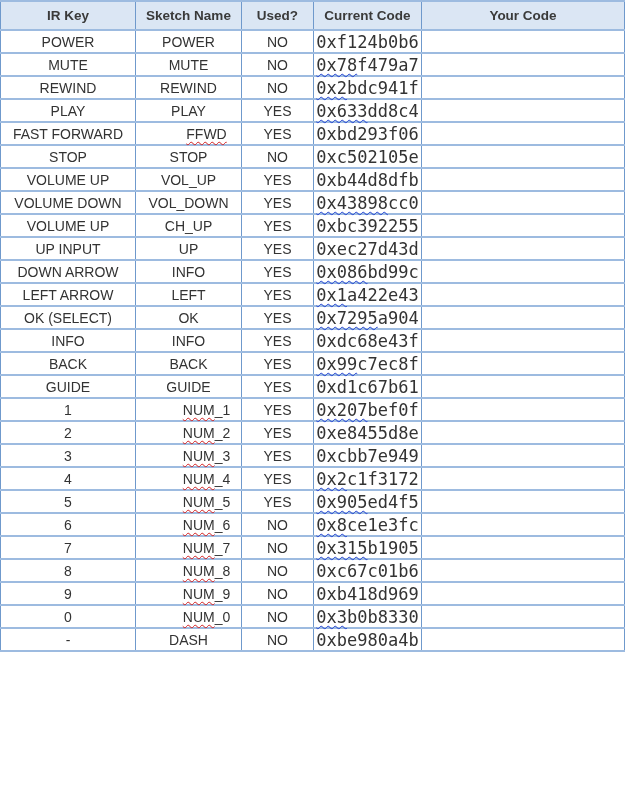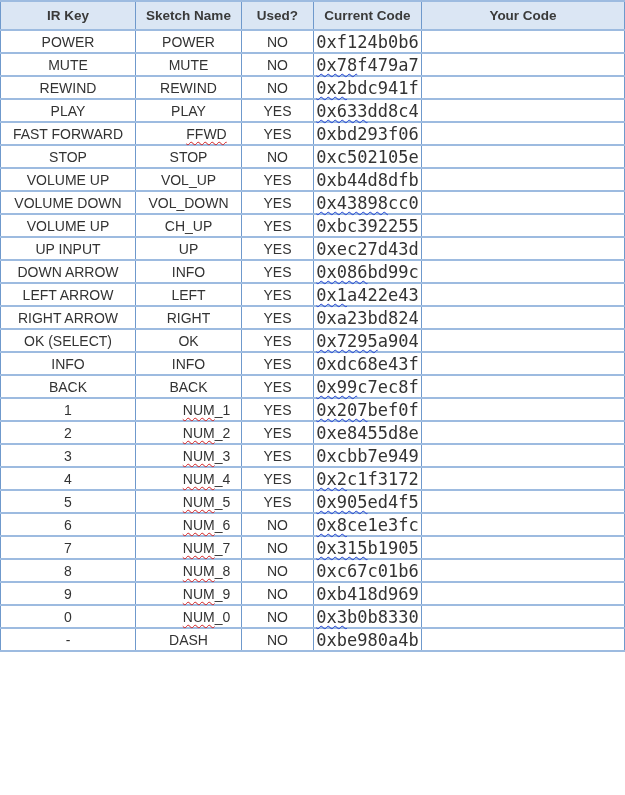--- a/index.html
+++ b/index.html
@@ -152,45 +152,45 @@
         <td class="yours"></td>
       </tr>
       <tr>
         <td>LEFT ARROW</td>
         <td>LEFT</td>
         <td>YES</td>
         <td class="code"><span class="sp-blue">0x1</span><span>a422e43</span></td>
         <td class="yours"></td>
       </tr>
       <tr>
-        <td>RIGHT ARROW</td>
-        <td>RIGHT</td>
-        <td>YES</td>
-        <td class="code">0xa23bd824</td>
-        <td class="yours"></td>
-      </tr>
-      <tr>
         <td>OK (SELECT)</td>
         <td>OK</td>
         <td>YES</td>
         <td class="code"><span class="sp-blue">0x7295</span><span>a904</span></td>
         <td class="yours"></td>
       </tr>
       <tr>
         <td>INFO</td>
         <td>INFO</td>
         <td>YES</td>
         <td class="code">0xdc68e43f</td>
         <td class="yours"></td>
       </tr>
       <tr>
         <td>BACK</td>
         <td>BACK</td>
         <td>YES</td>
         <td class="code"><span class="sp-blue">0x99</span><span>c7ec8f</span></td>
+        <td class="yours"></td>
+      </tr>
+      <tr>
+        <td>GUIDE</td>
+        <td>GUIDE</td>
+        <td>YES</td>
+        <td class="code">0xd1c67b61</td>
         <td class="yours"></td>
       </tr>
       <tr>
         <td>1</td>
         <td><span class="sp-red">NUM</span><span>_1</span></td>
         <td>YES</td>
         <td class="code"><span class="sp-blue">0x207</span><span>bef0f</span></td>
         <td class="yours"></td>
       </tr>
       <tr>

